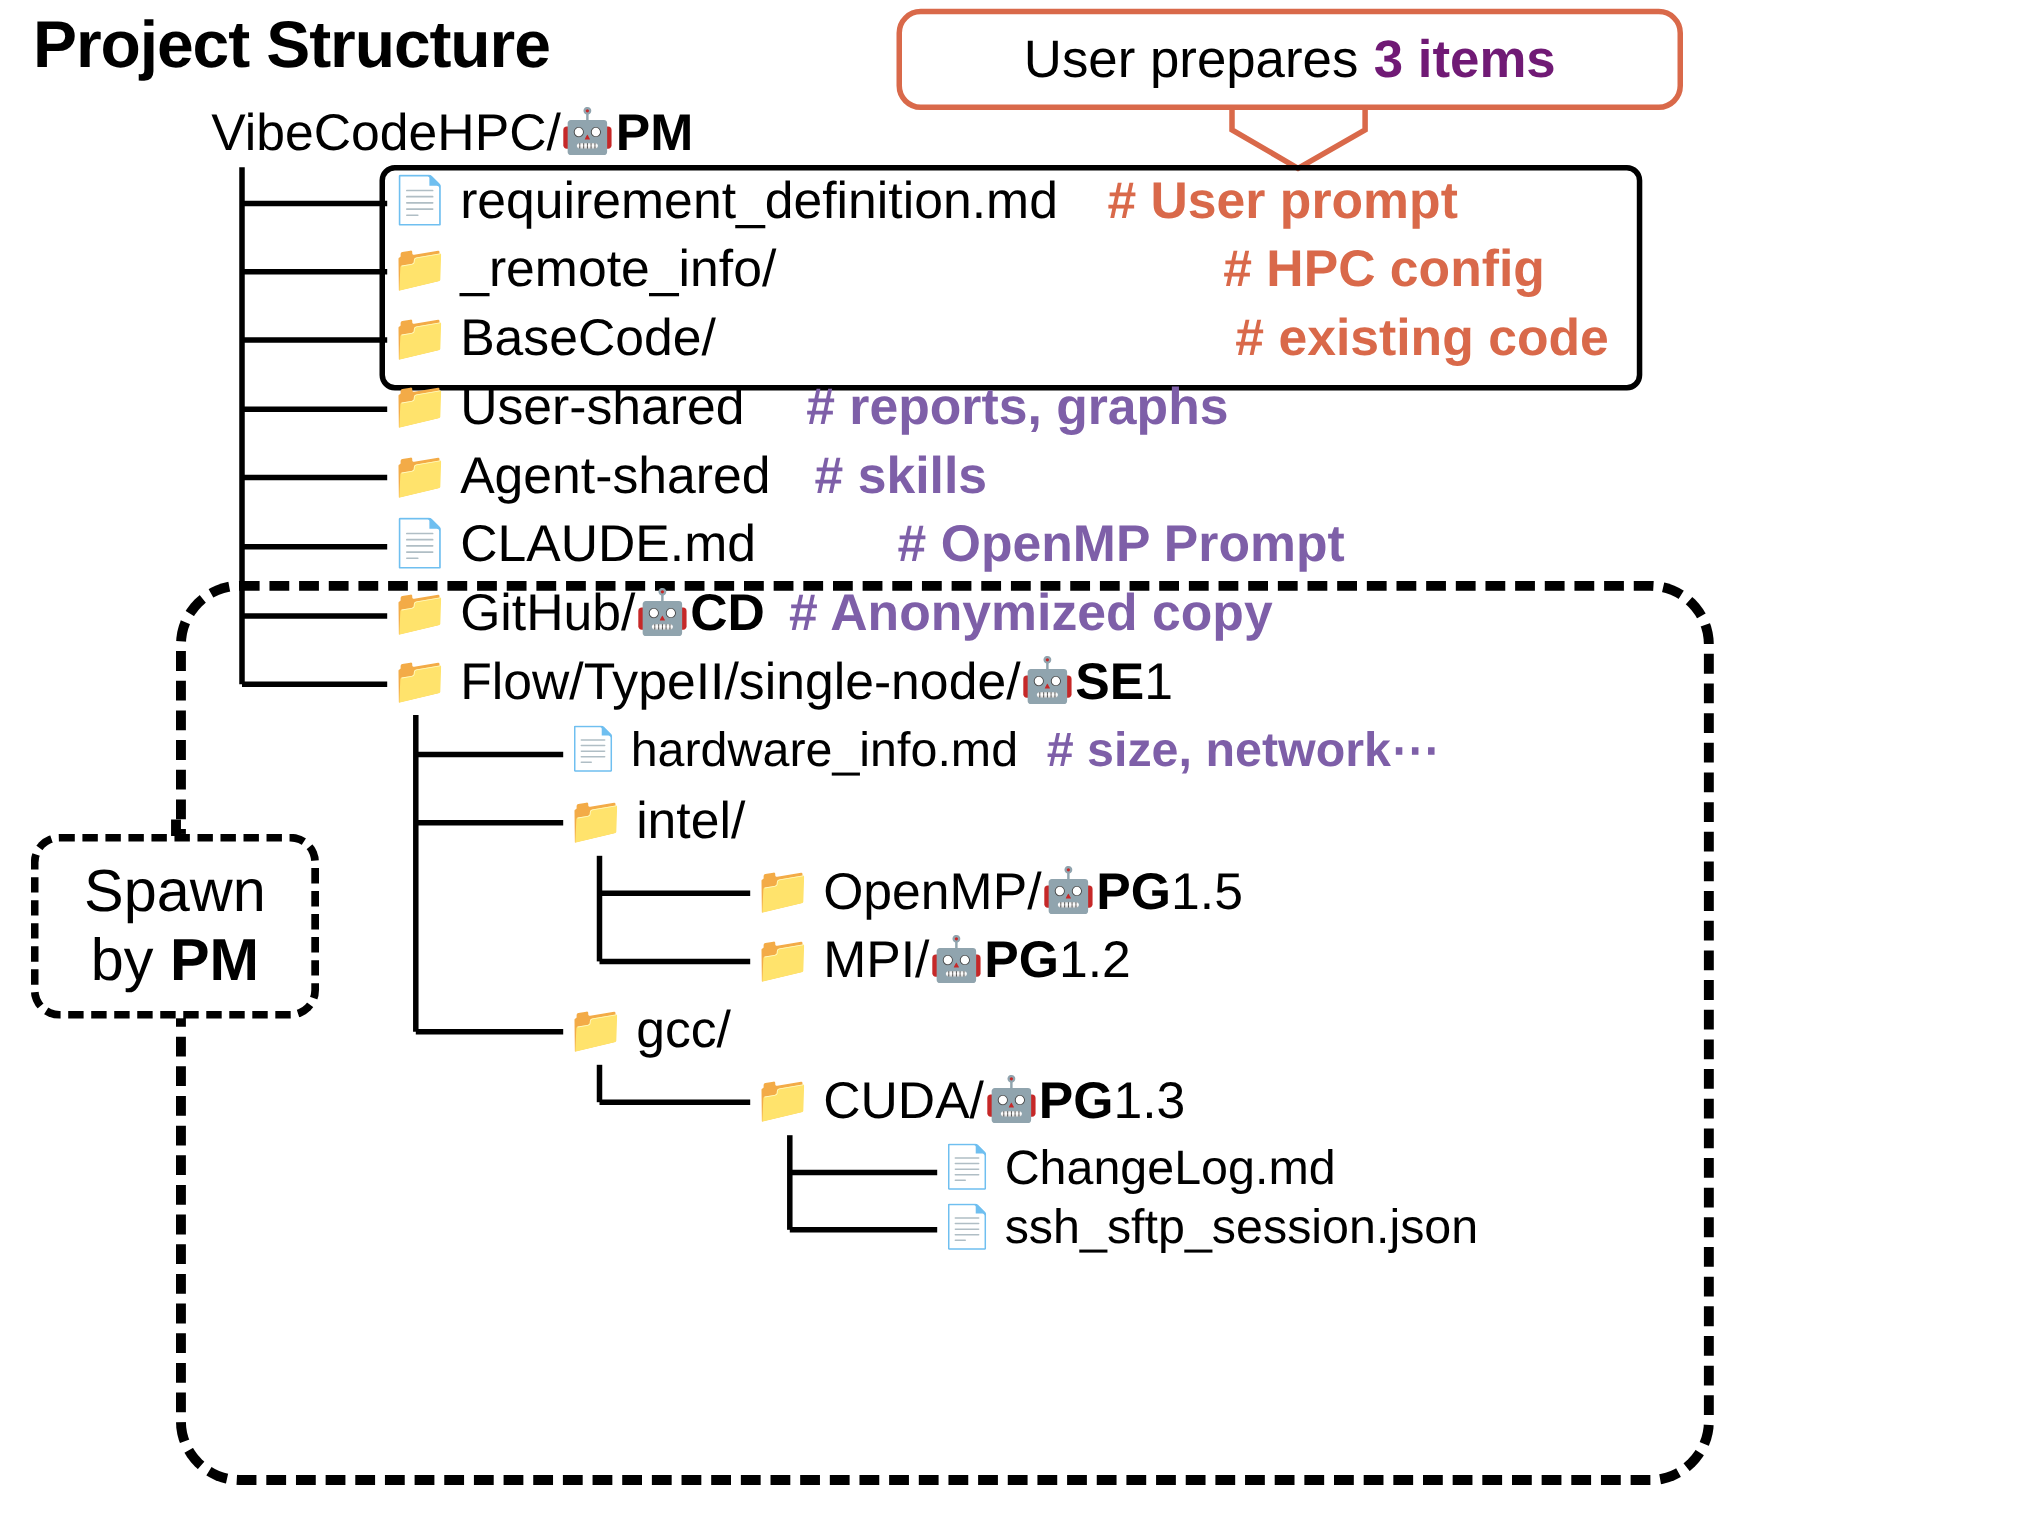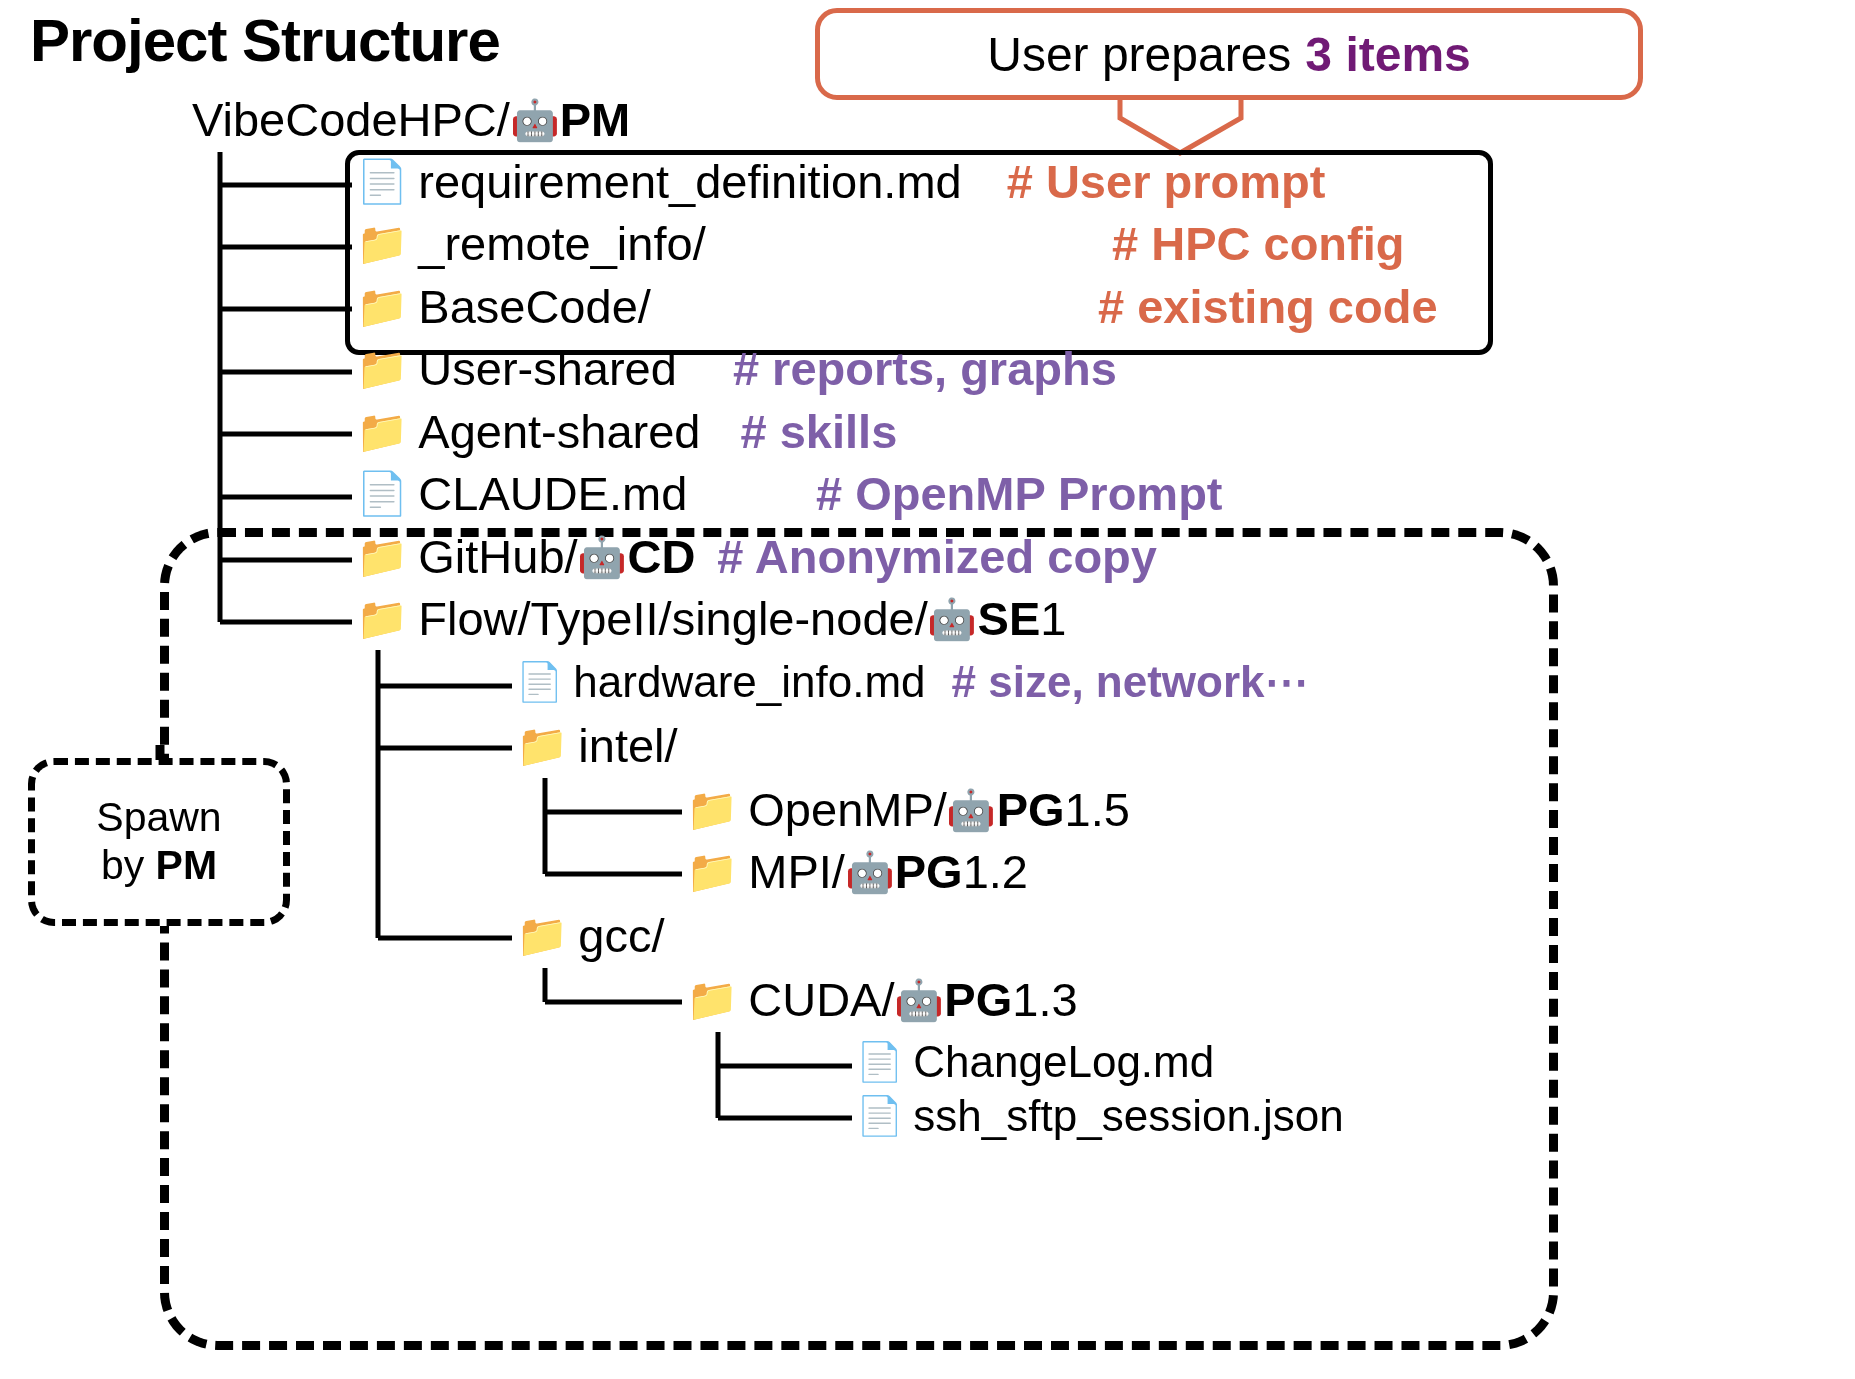--- a/index.html
+++ b/index.html
@@ -35,21 +35,21 @@
   .bot { font-size:40px; line-height:1; display:inline-block; vertical-align:-4px; }
   .bold { font-weight:bold; }
   .cmt-orange { color:#D9694A; font-weight:bold; }
   .cmt-purple { color:#7E5FA8; font-weight:bold; }
 
   
   svg.layer { position:absolute; left:0; top:0; width:1855px; height:1379px; pointer-events:none; }
 
   
   .bubble {
-    position:absolute; left:815px; top:8px; width:828px; height:92px;
+    position:absolute; left:815px; top:8px; width:715px; height:92px;
     border:5px solid #D9694A; border-radius:22px;
     display:flex; align-items:center; justify-content:center;
     font-size:48px; background:#fff;
   }
   .bubble .b1 { color:#000; }
   .bubble .b2 { color:#701a75; font-weight:bold; margin-left:14px; }
 
   
   .userbox {
     position:absolute; left:345px; top:150px; width:1148px; height:205px;
@@ -58,21 +58,21 @@
 
   
   .spawnregion {
     position:absolute; left:160px; top:528px; width:1398px; height:822px;
     border:9px dashed #000; border-radius:58px; background:transparent;
   }
   .spawnlabel {
     position:absolute; left:28px; top:758px; width:262px; height:168px;
     border:7px dashed #000; border-radius:26px; background:#fff;
     display:flex; flex-direction:column; align-items:center; justify-content:center;
-    font-size:41px; line-height:1.16;text-align:right;
+    font-size:54px; line-height:1.16;text-align:right;
   }
   .spawnlabel b { font-weight:bold; }
 </style>
 </head>
 <body>
 
 <div id="root">
 
   <div class="title">Project Structure</div>
 
@@ -143,21 +143,21 @@
 
   <div class="row" style="left:356px; top:220px;">
     <span class="icon-emoji">📁</span>
     <span class="name">_remote_info/</span>
     <span class="cmt-orange" style="position:absolute; left:756px;"># HPC config</span>
   </div>
 
   <div class="row" style="left:356px; top:283px;">
     <span class="icon-emoji">📁</span>
     <span class="name">BaseCode/</span>
-    <span class="cmt-orange" style="position:absolute; left:742px;"># existing code</span>
+    <span class="cmt-orange" style="position:absolute; left:767px;"># existing code</span>
   </div>
 
   <div class="row" style="left:356px; top:345px;">
     <span class="icon-emoji">📁</span>
     <span class="name">User-shared</span>
     <span class="cmt-purple" style="margin-left:56px;"># reports, graphs</span>
   </div>
 
   <div class="row" style="left:356px; top:408px;">
     <span class="icon-emoji">📁</span>

